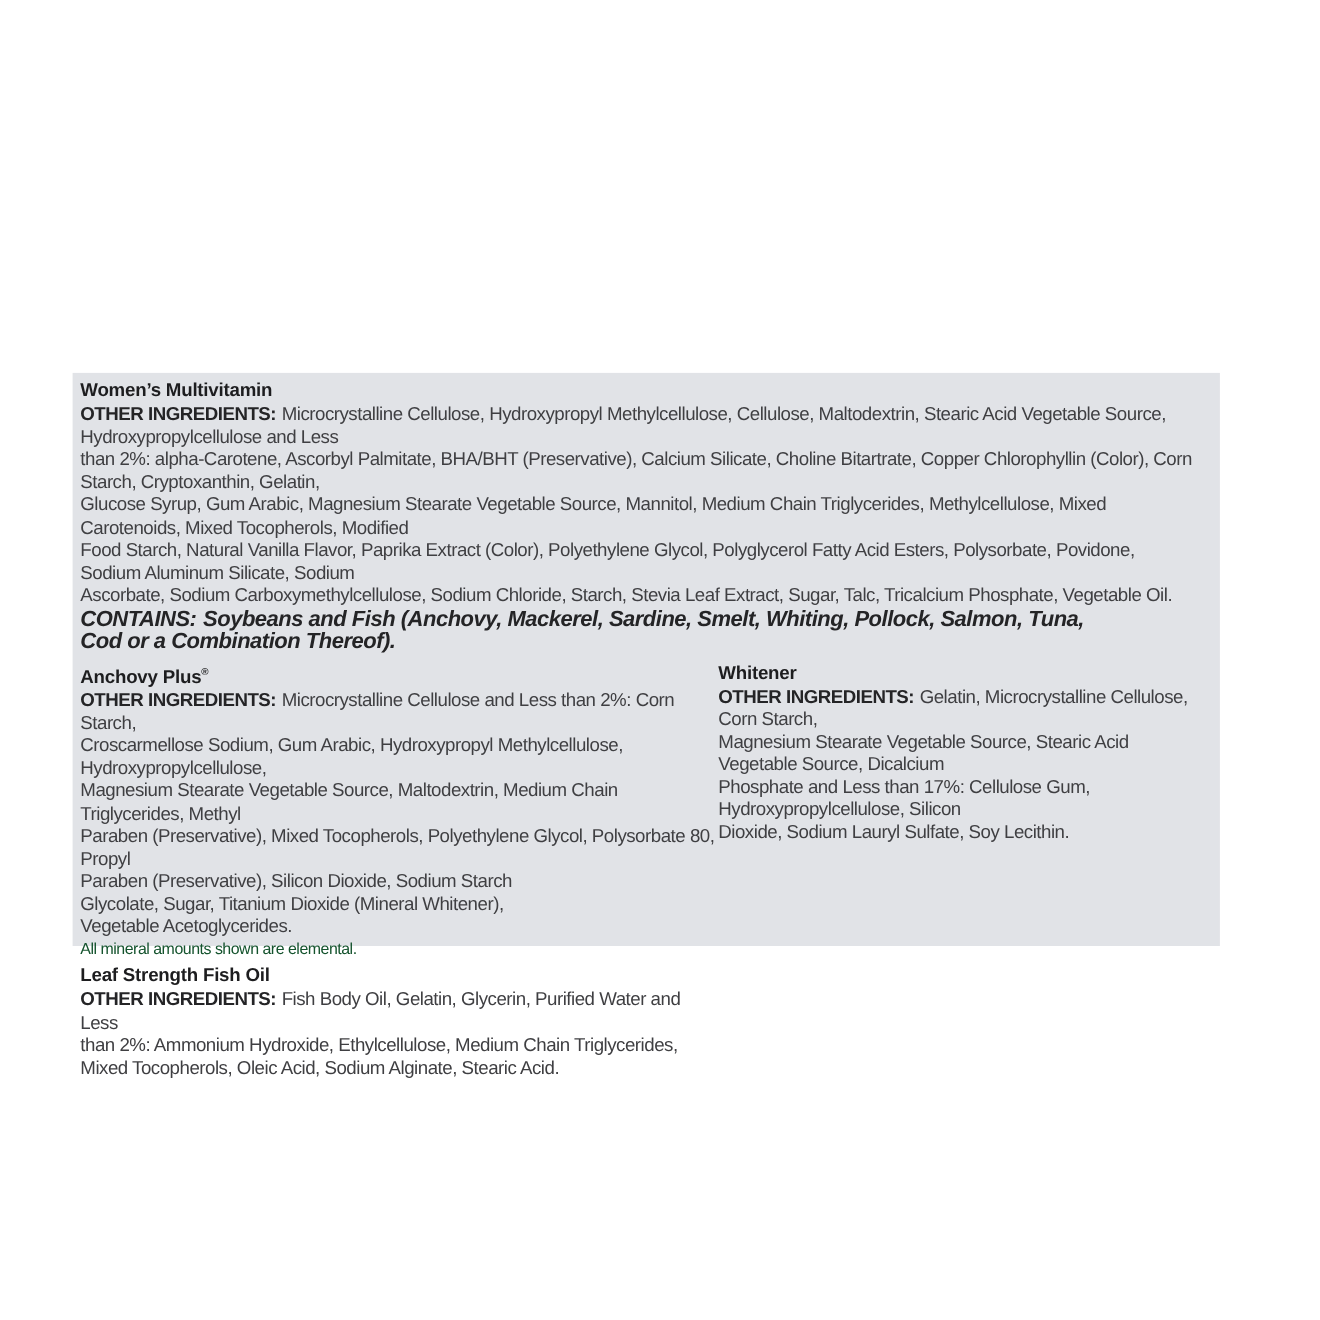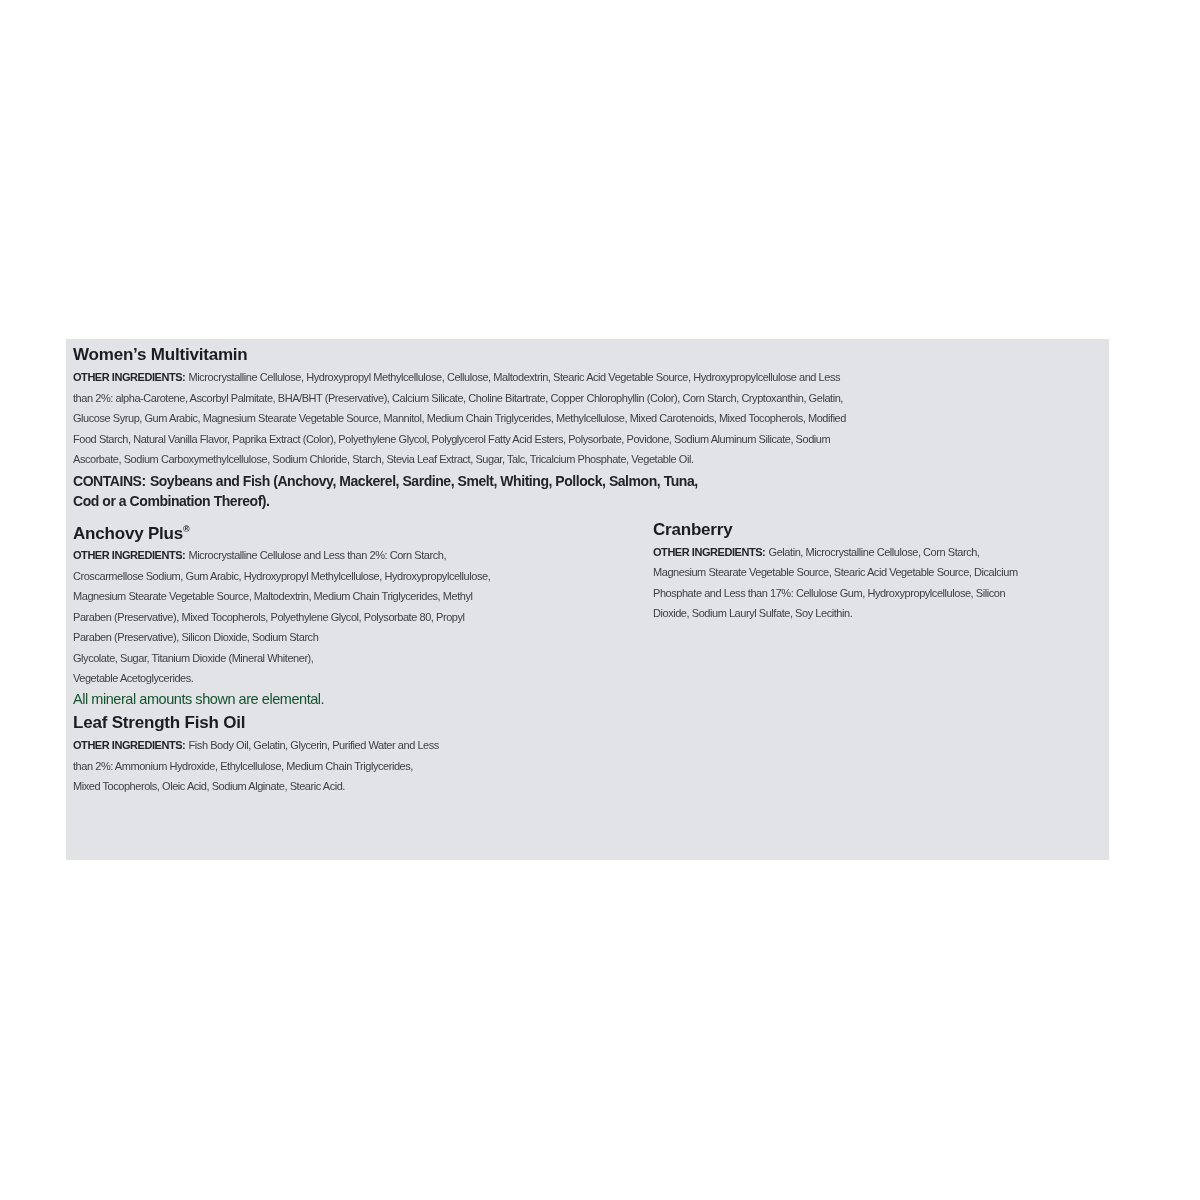--- a/index.html
+++ b/index.html
@@ -32,39 +32,40 @@
     letter-spacing: -0.2px;
     color: #1d1d1f;
     line-height: 21px;
     margin-bottom: 2px;
   }
   .section-title sup {
     font-size: 9px;
     vertical-align: super;
   }
   .body-para {
-    font-size: 11px;
+    font-size: 17px;
     line-height: 20.5px;
     letter-spacing: -0.45px;
     white-space: pre-line;
     color: #3f3f42;
   }
   .lead {
     font-weight: bold;
     color: #242426;
     margin-right: 0.3em;
   }
   .contains-para {
-    font-size: 14px;
+    font-size: 20px;
     line-height: 20.5px;
     letter-spacing: -0.45px;
     white-space: pre-line;
     font-weight: bold;
     color: #242426;
     margin-top: 1px;
+    font-style: italic;
   }
   .contains-para .lead { margin-right: 0.3em; }
   .columns {
     display: flex;
     margin-top: 7px;
   }
   .col-left { width: 578px; flex: 0 0 578px; }
   .col-right { flex: 1; margin-left: 2px; }
   .note-line {
     font-size: 14.5px;
@@ -111,21 +112,21 @@
           <h2 class="section-title">Leaf Strength Fish Oil</h2>
           <p class="body-para"><span class="lead">OTHER INGREDIENTS:</span><span>Fish Body Oil, Gelatin, Glycerin, Purified Water and Less
 than 2%: Ammonium Hydroxide, Ethylcellulose, Medium Chain Triglycerides,
 Mixed Tocopherols, Oleic Acid, Sodium Alginate, Stearic Acid.</span></p>
         </section>
 
       </div>
 
       <div class="col-right">
         <section>
-          <h2 class="section-title">Cranberry</h2>
+          <h2 class="section-title">Whitener</h2>
           <p class="body-para"><span class="lead">OTHER INGREDIENTS:</span><span>Gelatin, Microcrystalline Cellulose, Corn Starch,
 Magnesium Stearate Vegetable Source, Stearic Acid Vegetable Source, Dicalcium
 Phosphate and Less than 17%: Cellulose Gum, Hydroxypropylcellulose, Silicon
 Dioxide, Sodium Lauryl Sulfate, Soy Lecithin.</span></p>
         </section>
       </div>
 
     </div>
   </div>
 </div>

